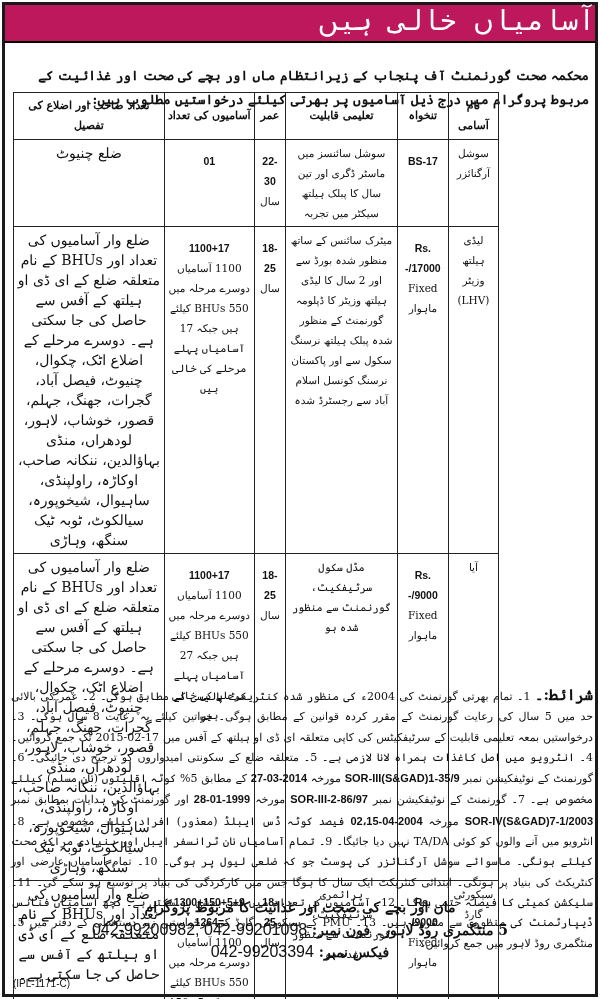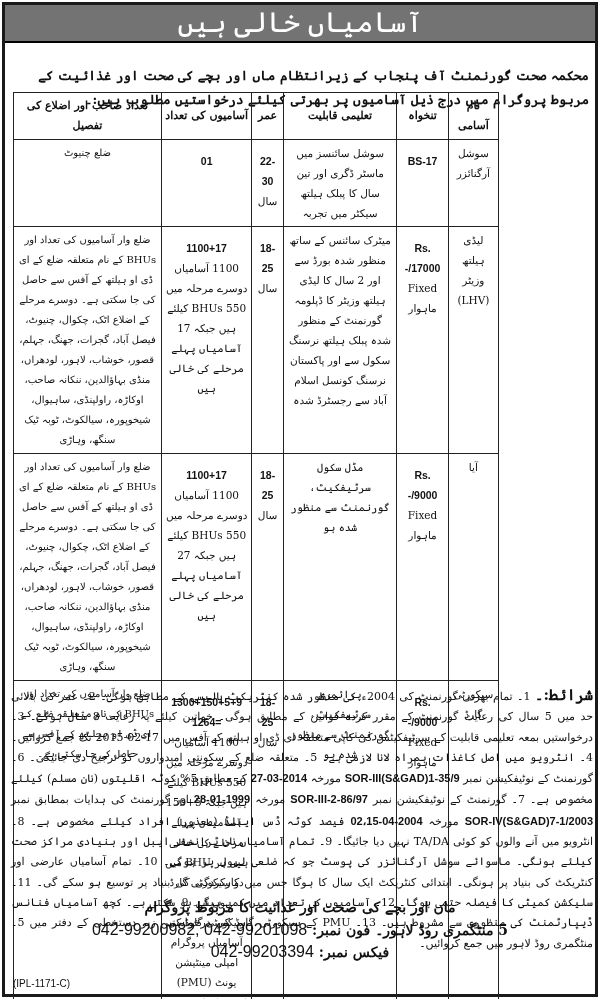--- a/index.html
+++ b/index.html
@@ -3,22 +3,22 @@
 <meta charset="utf-8">
 <style>
   * { box-sizing: border-box; margin: 0; padding: 0; }
   html, body { width: 600px; height: 999px; background: #fff; overflow: hidden; }
   body { font-family: "DejaVu Sans", sans-serif; color: #111; }
   .page {
     position: absolute; left: 2px; top: 2px; width: 596px; height: 995px;
     border: 3px solid #1a1a1a; background: #fff; direction: rtl;
   }
   .title-bar {
-    height: 38px; background: #737373; color: #fff; text-align: center;
-    font-family: Liberation Sans, sans-serif; font-size: 28px; line-height: 36px;
+    height: 38px; background: #be185d; color: #fff; 
+    font-family: Liberation Mono, monospace; font-size: 28px; line-height: 36px;
     border-bottom: 2px solid #000;
   }
   .intro {
     padding: 21px 6px 2px 6px; font-size: 13px; line-height: 24px; font-weight: bold;
     font-family: "DejaVu Serif", serif;
   }
   table.jobs {
     position: absolute; top: 87px; left: 8px; width: 486px;
     border-collapse: collapse; font-size: 10.5px; direction: rtl;
     font-family: "DejaVu Serif", serif;
@@ -27,21 +27,21 @@
     border: 1.2px solid #222; vertical-align: top; text-align: center;
     padding: 3px 3px; line-height: 20px;
   }
   table.jobs th { font-weight: bold; font-size: 11px; height: 28px; vertical-align: middle; }
   .c-name { width: 52px; }
   .c-pay  { width: 56px; }
   .c-qual { width: 137px; }
   .c-age  { width: 34px; }
   .c-post { width: 97px; }
   .c-dist { width: 198px; }
-  td.c-dist { text-align: justify; font-size: 10px; }
+  td.c-dist { text-align: justify; font-size: 14px; }
   .pay-line { display: block; font-family: Liberation Sans, sans-serif; font-weight: bold; margin-top: 8px; }
   .conditions {
     position: absolute; top: 680px; left: 6px; width: 582px;
     font-size: 11px; line-height: 20.3px; text-align: justify;
     font-family: "DejaVu Serif", serif;
   }
   .cond-head { font-weight: 900; font-size: 15px; }
   .ref { font-family: "Liberation Sans", sans-serif; font-weight: bold; direction: ltr; unicode-bidi: embed; }
   .signature {
     position: absolute; top: 890px; left: 0; width: 590px; text-align: center;

